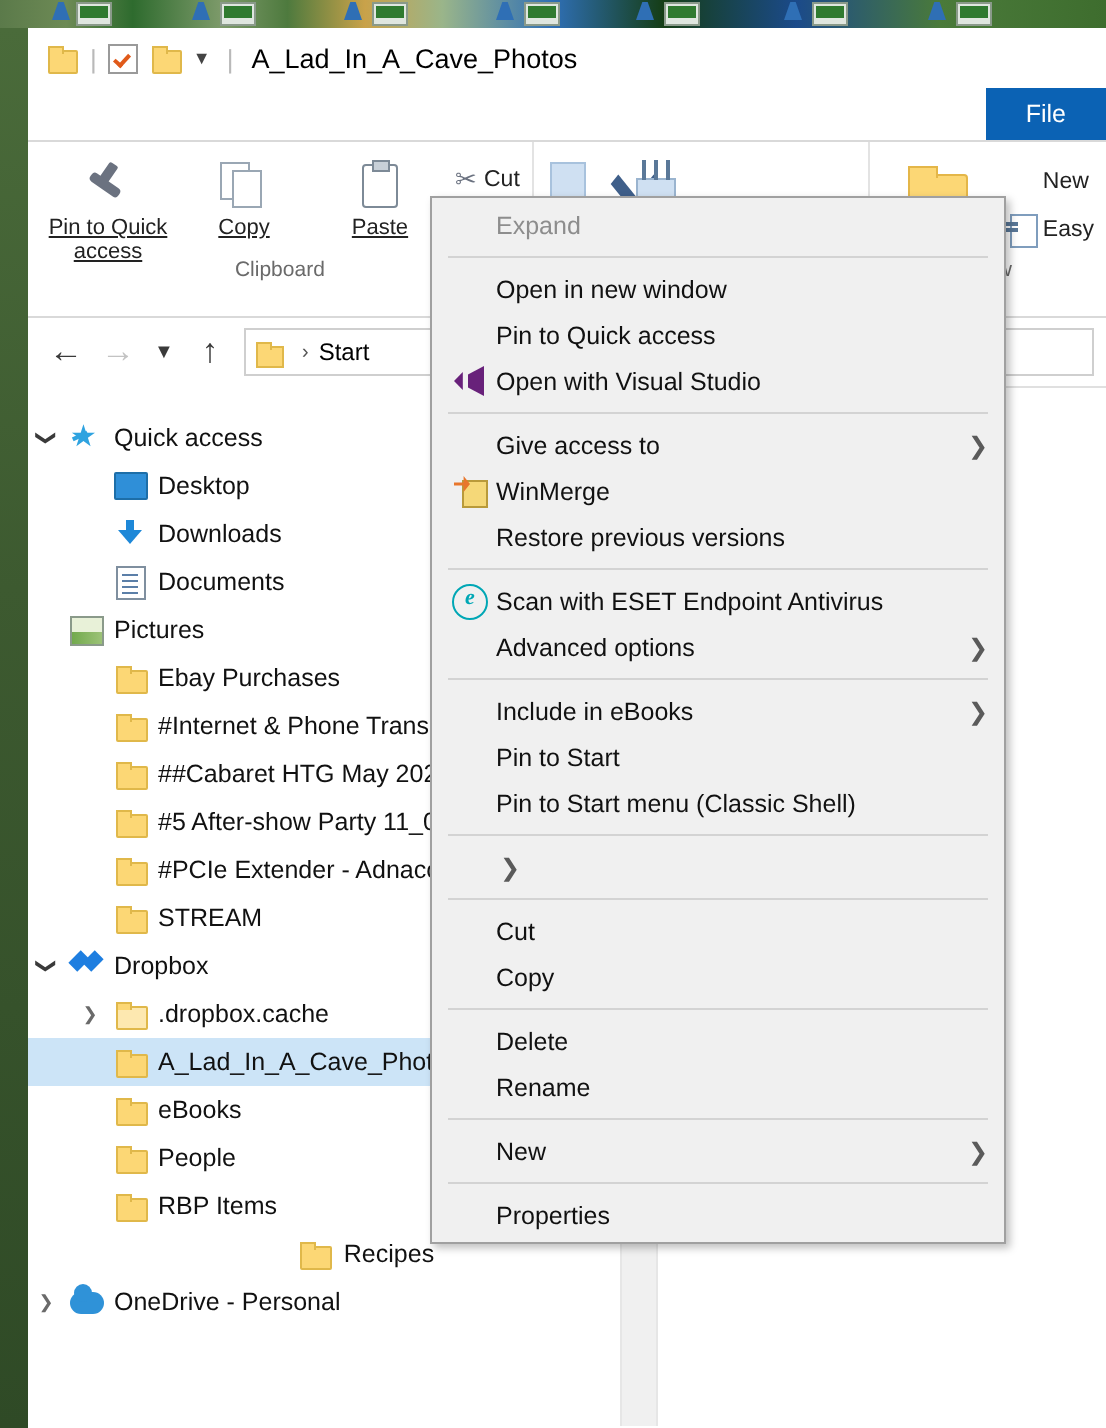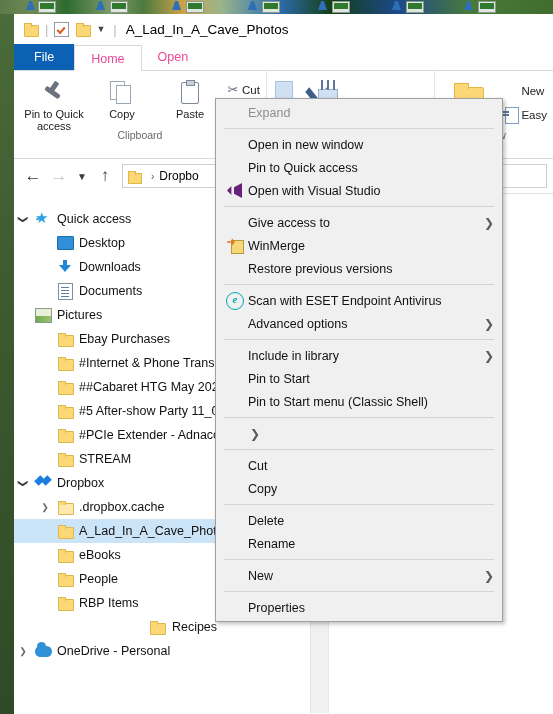--- a/index.html
+++ b/index.html
@@ -38,39 +38,39 @@
   .qat-check{width:13px;height:13px;border:1px solid #9a9a9a;background:#fff;
     position:relative;margin:0 3px;}
   .qat-check:after{content:"";position:absolute;left:2px;top:4px;width:6px;height:3px;
     border-left:2px solid #e05a1a;border-bottom:2px solid #e05a1a;
     transform:rotate(-48deg);}
   .qat-caret{font-size:9px;color:#444;margin:0 5px 0 2px;}
   #title-text{font-size:13.5px;color:#000;margin-left:6px;}
 
   
   #tabrow{height:26px;background:#fff;display:flex;align-items:flex-end;
-    border-bottom:1px solid #d9d9d9;}
+    border-bottom:1px solid #d9d9d9;flex-direction:column;}
   .tab{height:26px;line-height:26px;padding:0 16px;font-size:12.5px;color:#ec4899;
     box-sizing:border-box;}
   .tab.file{background:#0b62b4;color:#fff;padding:0 20px;}
   .tab.active{background:#fff;border:1px solid #d9d9d9;border-bottom:1px solid #fff;
     margin-bottom:-1px;}
 
   
   #ribbon{height:87px;background:#fff;border-bottom:1px solid #d9d9d9;
     position:relative;display:flex;}
   .rib-group{height:87px;position:relative;display:flex;flex-direction:column;
     border-right:1px solid #e3e3e3;}
   .rib-group .grp-label{position:absolute;bottom:17px;width:100%;text-align:center;
     font-size:10.5px;color:#6a6a6a;}
   .rib-body{display:flex;padding:4px 6px 0 6px;flex:1;}
   .big-btn{width:68px;display:flex;flex-direction:column;align-items:center;
     justify-content:flex-start;padding-top:4px;}
   .big-btn .lbl{font-size:11px;color:#222;text-align:center;line-height:12px;
-    margin-top:3px;}
+    margin-top:3px;text-decoration:underline;}
   .small-col{display:flex;flex-direction:column;justify-content:flex-start;
     padding-top:5px;}
   .small-btn{display:flex;align-items:center;height:20px;font-size:11.5px;color:#222;}
   .small-btn .sico{width:18px;display:flex;justify-content:center;}
 
   
   .ic-pin{width:26px;height:26px;position:relative;}
   .ic-pin:before{content:"";position:absolute;left:10px;top:2px;width:5px;height:13px;
     background:#6b7280;transform:rotate(35deg);border-radius:1px;}
   .ic-pin:after{content:"";position:absolute;left:3px;top:11px;width:17px;height:5px;
@@ -344,21 +344,21 @@
   </div>
 
   <div id="addressrow">
     <span class="navbtn">←</span>
     <span class="navbtn dim">→</span>
     <span class="navbtn small">▼</span>
     <span class="navbtn">↑</span>
     <div id="addrbox">
       <span class="addr-folder"></span>
       <span class="addr-sep">›</span>
-      <span>Dropbo</span>
+      <span>Start</span>
     </div>
   </div>
 
   <div id="panes">
     <div id="navpane">
       <div style="height:14px"></div>
       <div id="tree-container">
           <div class="tree-row" style="padding-left: 0px;">
             <span class="twisty open"><span style="transform:rotate(90deg);display:inline-block;">❯</span></span>
             <span class="t-ico">
@@ -544,21 +544,21 @@
         <span class="mi-lbl">Scan with ESET Endpoint Antivirus</span>
       </div>
       <div class="mi">
         <span class="mi-ico"></span>
         <span class="mi-lbl">Advanced options</span>
         <span class="mi-arrow">❯</span>
       </div>
       <div class="msep"></div>
       <div class="mi">
         <span class="mi-ico"></span>
-        <span class="mi-lbl">Include in library</span>
+        <span class="mi-lbl">Include in eBooks</span>
         <span class="mi-arrow">❯</span>
       </div>
       <div class="mi">
         <span class="mi-ico"></span>
         <span class="mi-lbl">Pin to Start</span>
       </div>
       <div class="mi">
         <span class="mi-ico"></span>
         <span class="mi-lbl">Pin to Start menu (Classic Shell)</span>
       </div>

